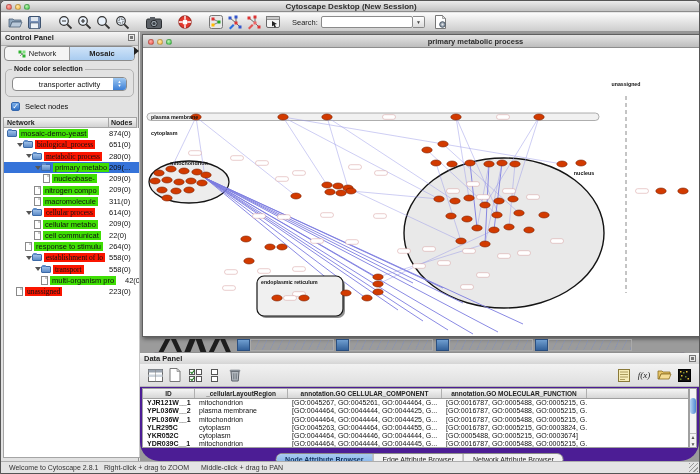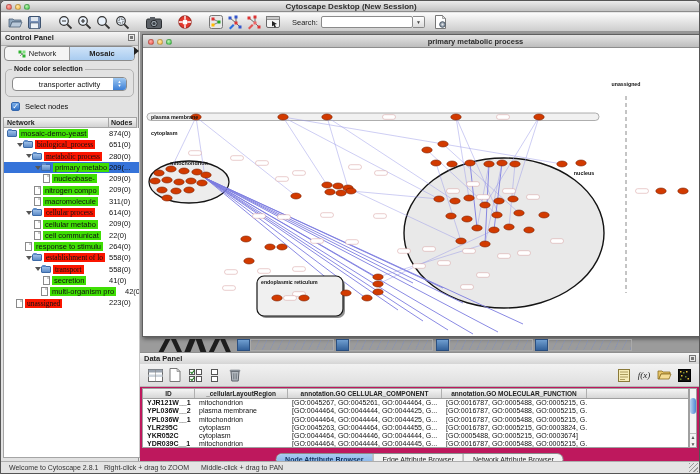--- a/index.html
+++ b/index.html
@@ -107,21 +107,21 @@
   .resize-grip{position:absolute;right:0;bottom:0;width:9px;height:9px;background:#ddd;
     background-image:repeating-linear-gradient(135deg,#999 0 1px,transparent 1px 3px);}
   
   .strip{position:absolute;left:0;right:0;top:307px;height:13px;}
   .logo-frag{position:absolute;top:0;height:13px;background:#1d1d1d;}
   .thumbBlue{position:absolute;top:0;width:13px;height:12px;background:linear-gradient(#6f9ed0,#33619a);
     border:1px solid #2a4f80;}
   .thumb-body{position:absolute;top:0;height:12px;background:linear-gradient(#f4f4f4,#dcdcdc);
     border:1px solid #aaa;background-image:repeating-linear-gradient(115deg,rgba(120,140,200,.35) 0 1px,transparent 1px 7px);}
   
-  .dpanel{position:absolute;left:0;right:0;top:320px;bottom:0;background:#be185d;border-top:1px solid #8f8f8f;}
+  .dpanel{position:absolute;left:0;right:0;top:320px;bottom:0;background:#4c1d95;border-top:1px solid #8f8f8f;border-radius:19px;}
   .dp-toolbar{position:absolute;left:0;right:0;top:11px;height:23px;background:linear-gradient(#f2f2f2,#dedede);
     border-bottom:1px solid #b5b5b5;display:flex;align-items:center;padding:0 5px;}
   .dbtn{width:20px;height:19px;display:flex;align-items:center;justify-content:center;flex:0 0 auto;}
   .dp-right{margin-left:auto;display:flex;}
   .dtable{position:absolute;left:2px;top:35px;right:10px;height:60px;background:#fff;
     border:1px solid #a0a0a0;overflow:hidden;}
   .dt-head{position:relative;height:10px;background:linear-gradient(#f5f5f5,#d6d6d6);
     border-bottom:1px solid #a0a0a0;font-size:6.5px;font-weight:bold;color:#222;}
   .dt-hcell{position:absolute;top:0;bottom:0;border-right:1px solid #b0b0b0;text-align:center;
     line-height:9px;overflow:hidden;white-space:nowrap;}
@@ -386,25 +386,20 @@
             <span class="tree-arrow"></span>
             <span class="icon-folder"></span>
             <span class="tree-label hl-red">establishment of lo</span>
             <span class="tree-count">558(0)</span>
           </div>
           <div class="tree-row" style="padding-left: 30px;">
             <span class="tree-arrow"></span>
             <span class="icon-folder"></span>
             <span class="tree-label hl-red">transport</span>
             <span class="tree-count">558(0)</span>
-          </div>
-          <div class="tree-row" style="padding-left: 39px;">
-            <span class="icon-file"></span>
-            <span class="tree-label hl-green">secretion</span>
-            <span class="tree-count">41(0)</span>
           </div>
           <div class="tree-row" style="padding-left: 21px; margin-left: 16px;">
             <span class="icon-file"></span>
             <span class="tree-label hl-green">multi-organism pro</span>
             <span class="tree-count">42(0)</span>
           </div>
           <div class="tree-row" style="padding-left: 12px;">
             <span class="icon-file"></span>
             <span class="tree-label hl-red">unassigned</span>
             <span class="tree-count">223(0)</span>

